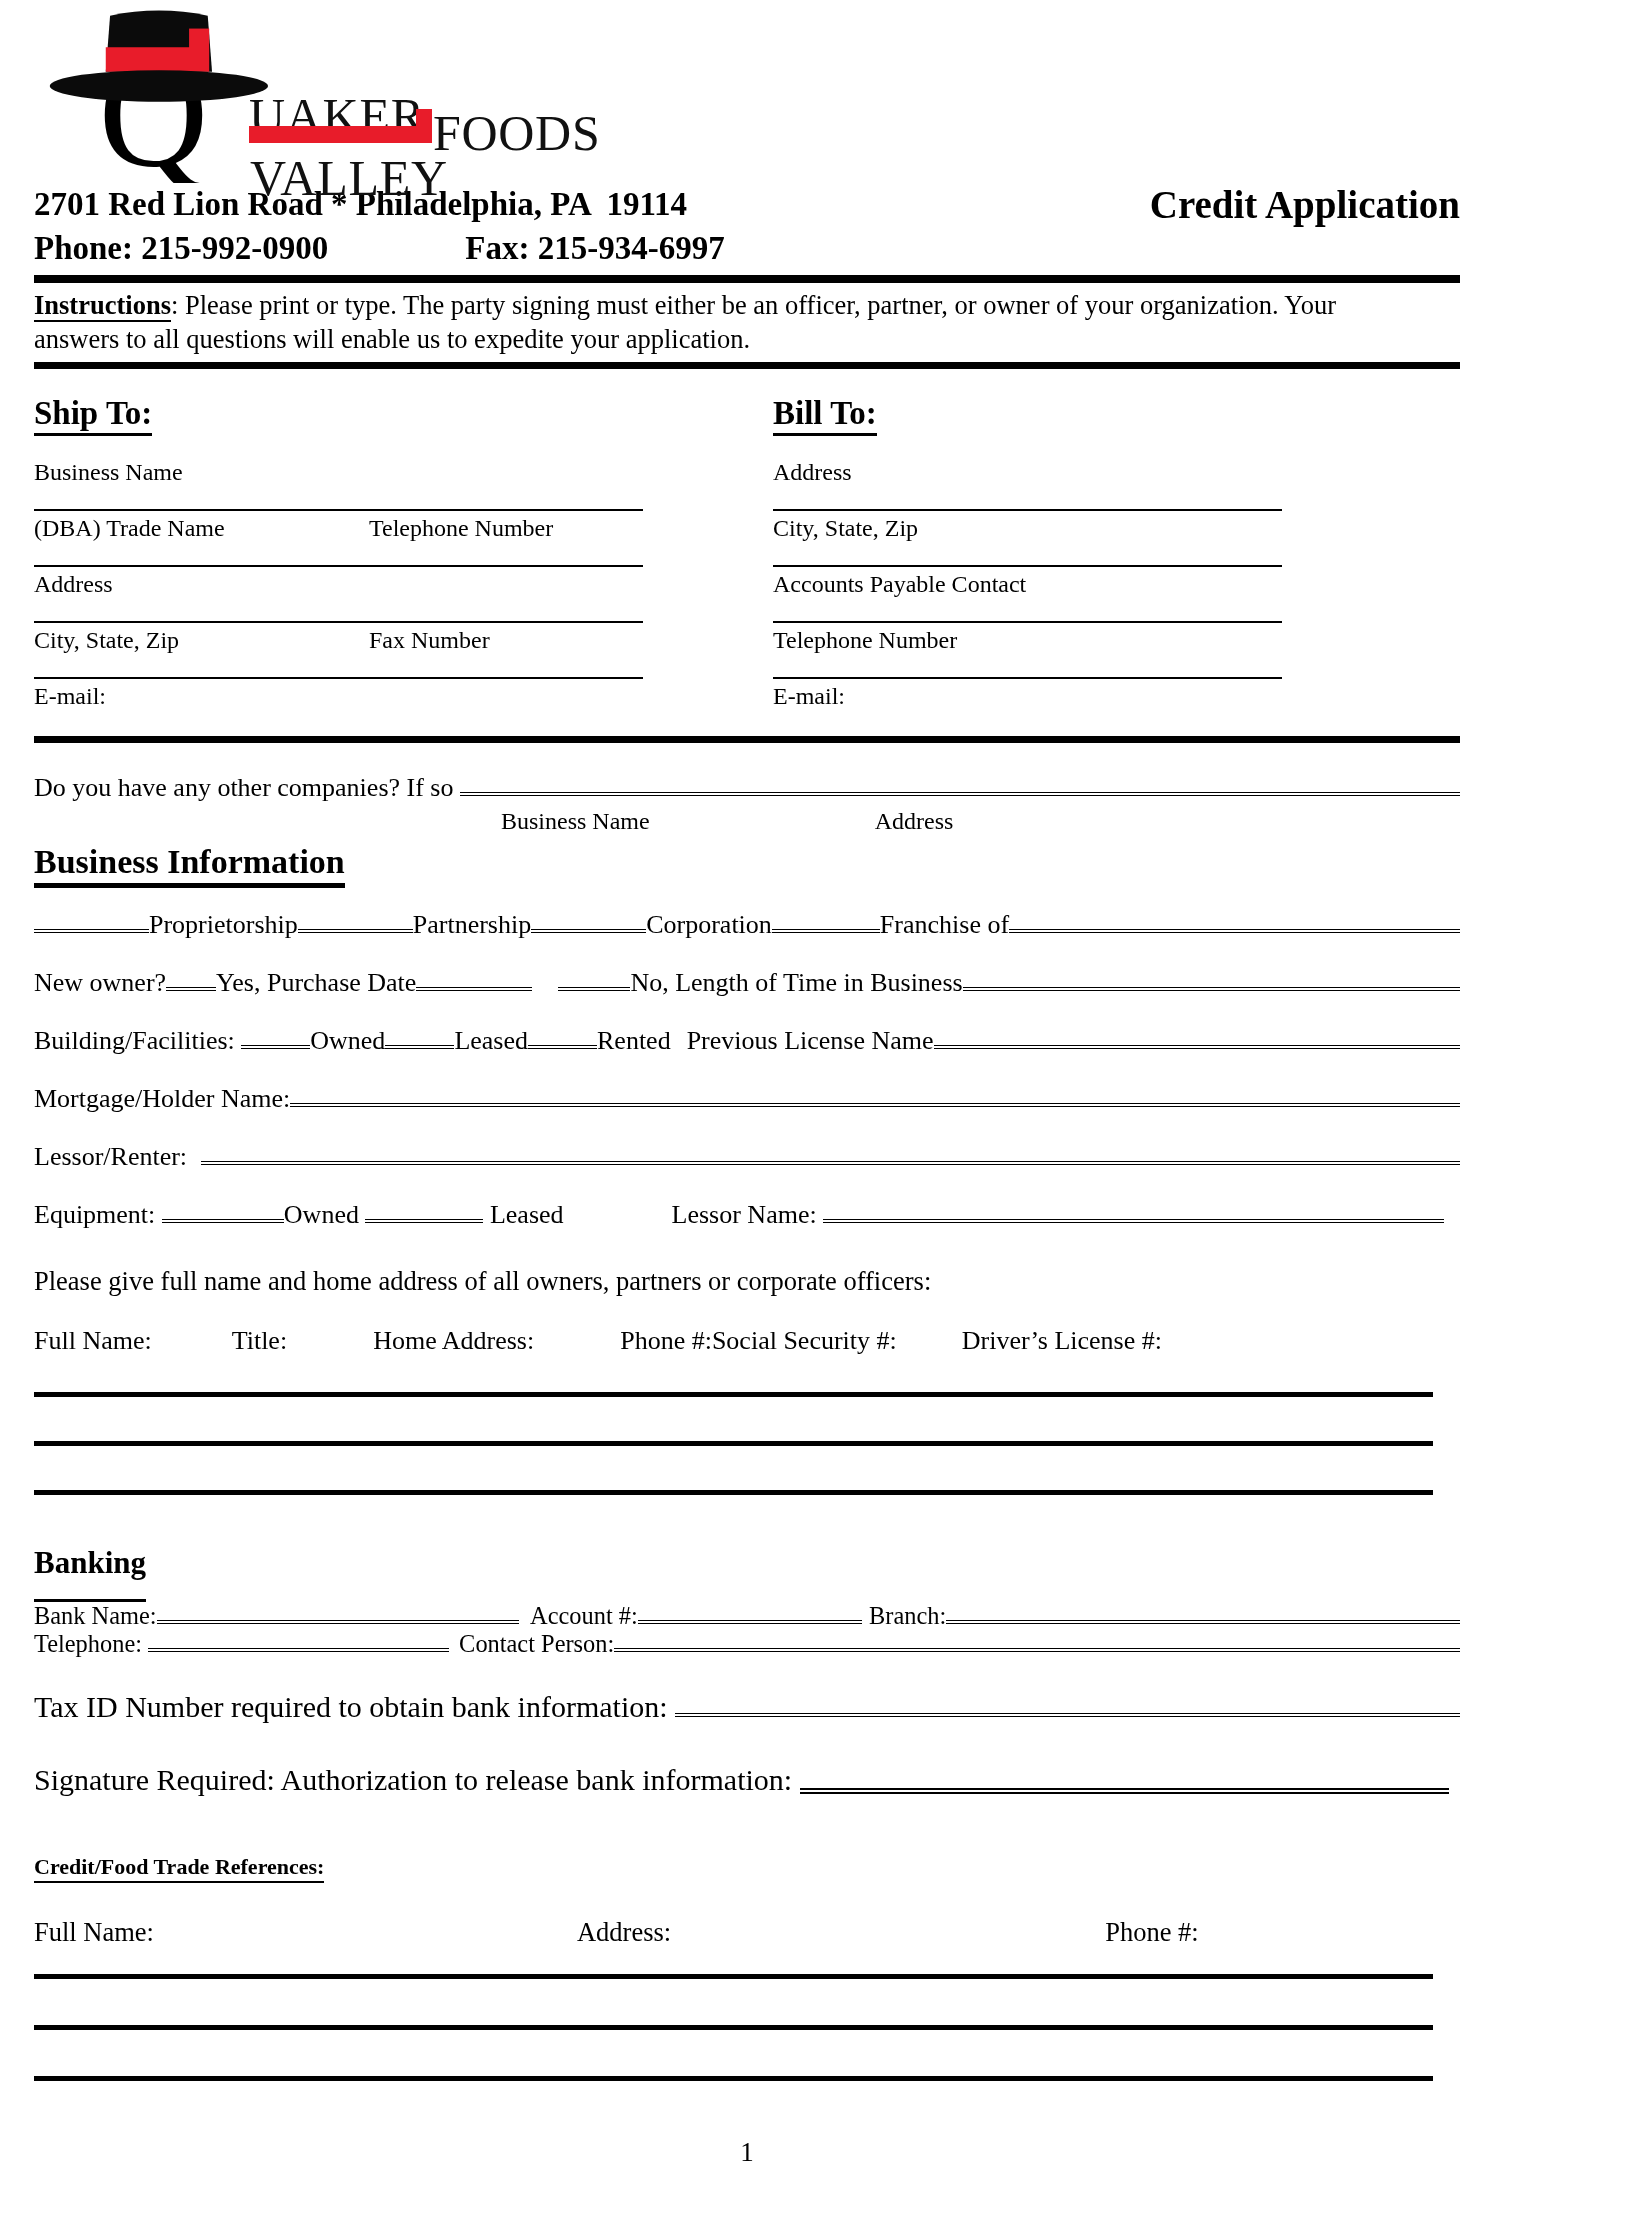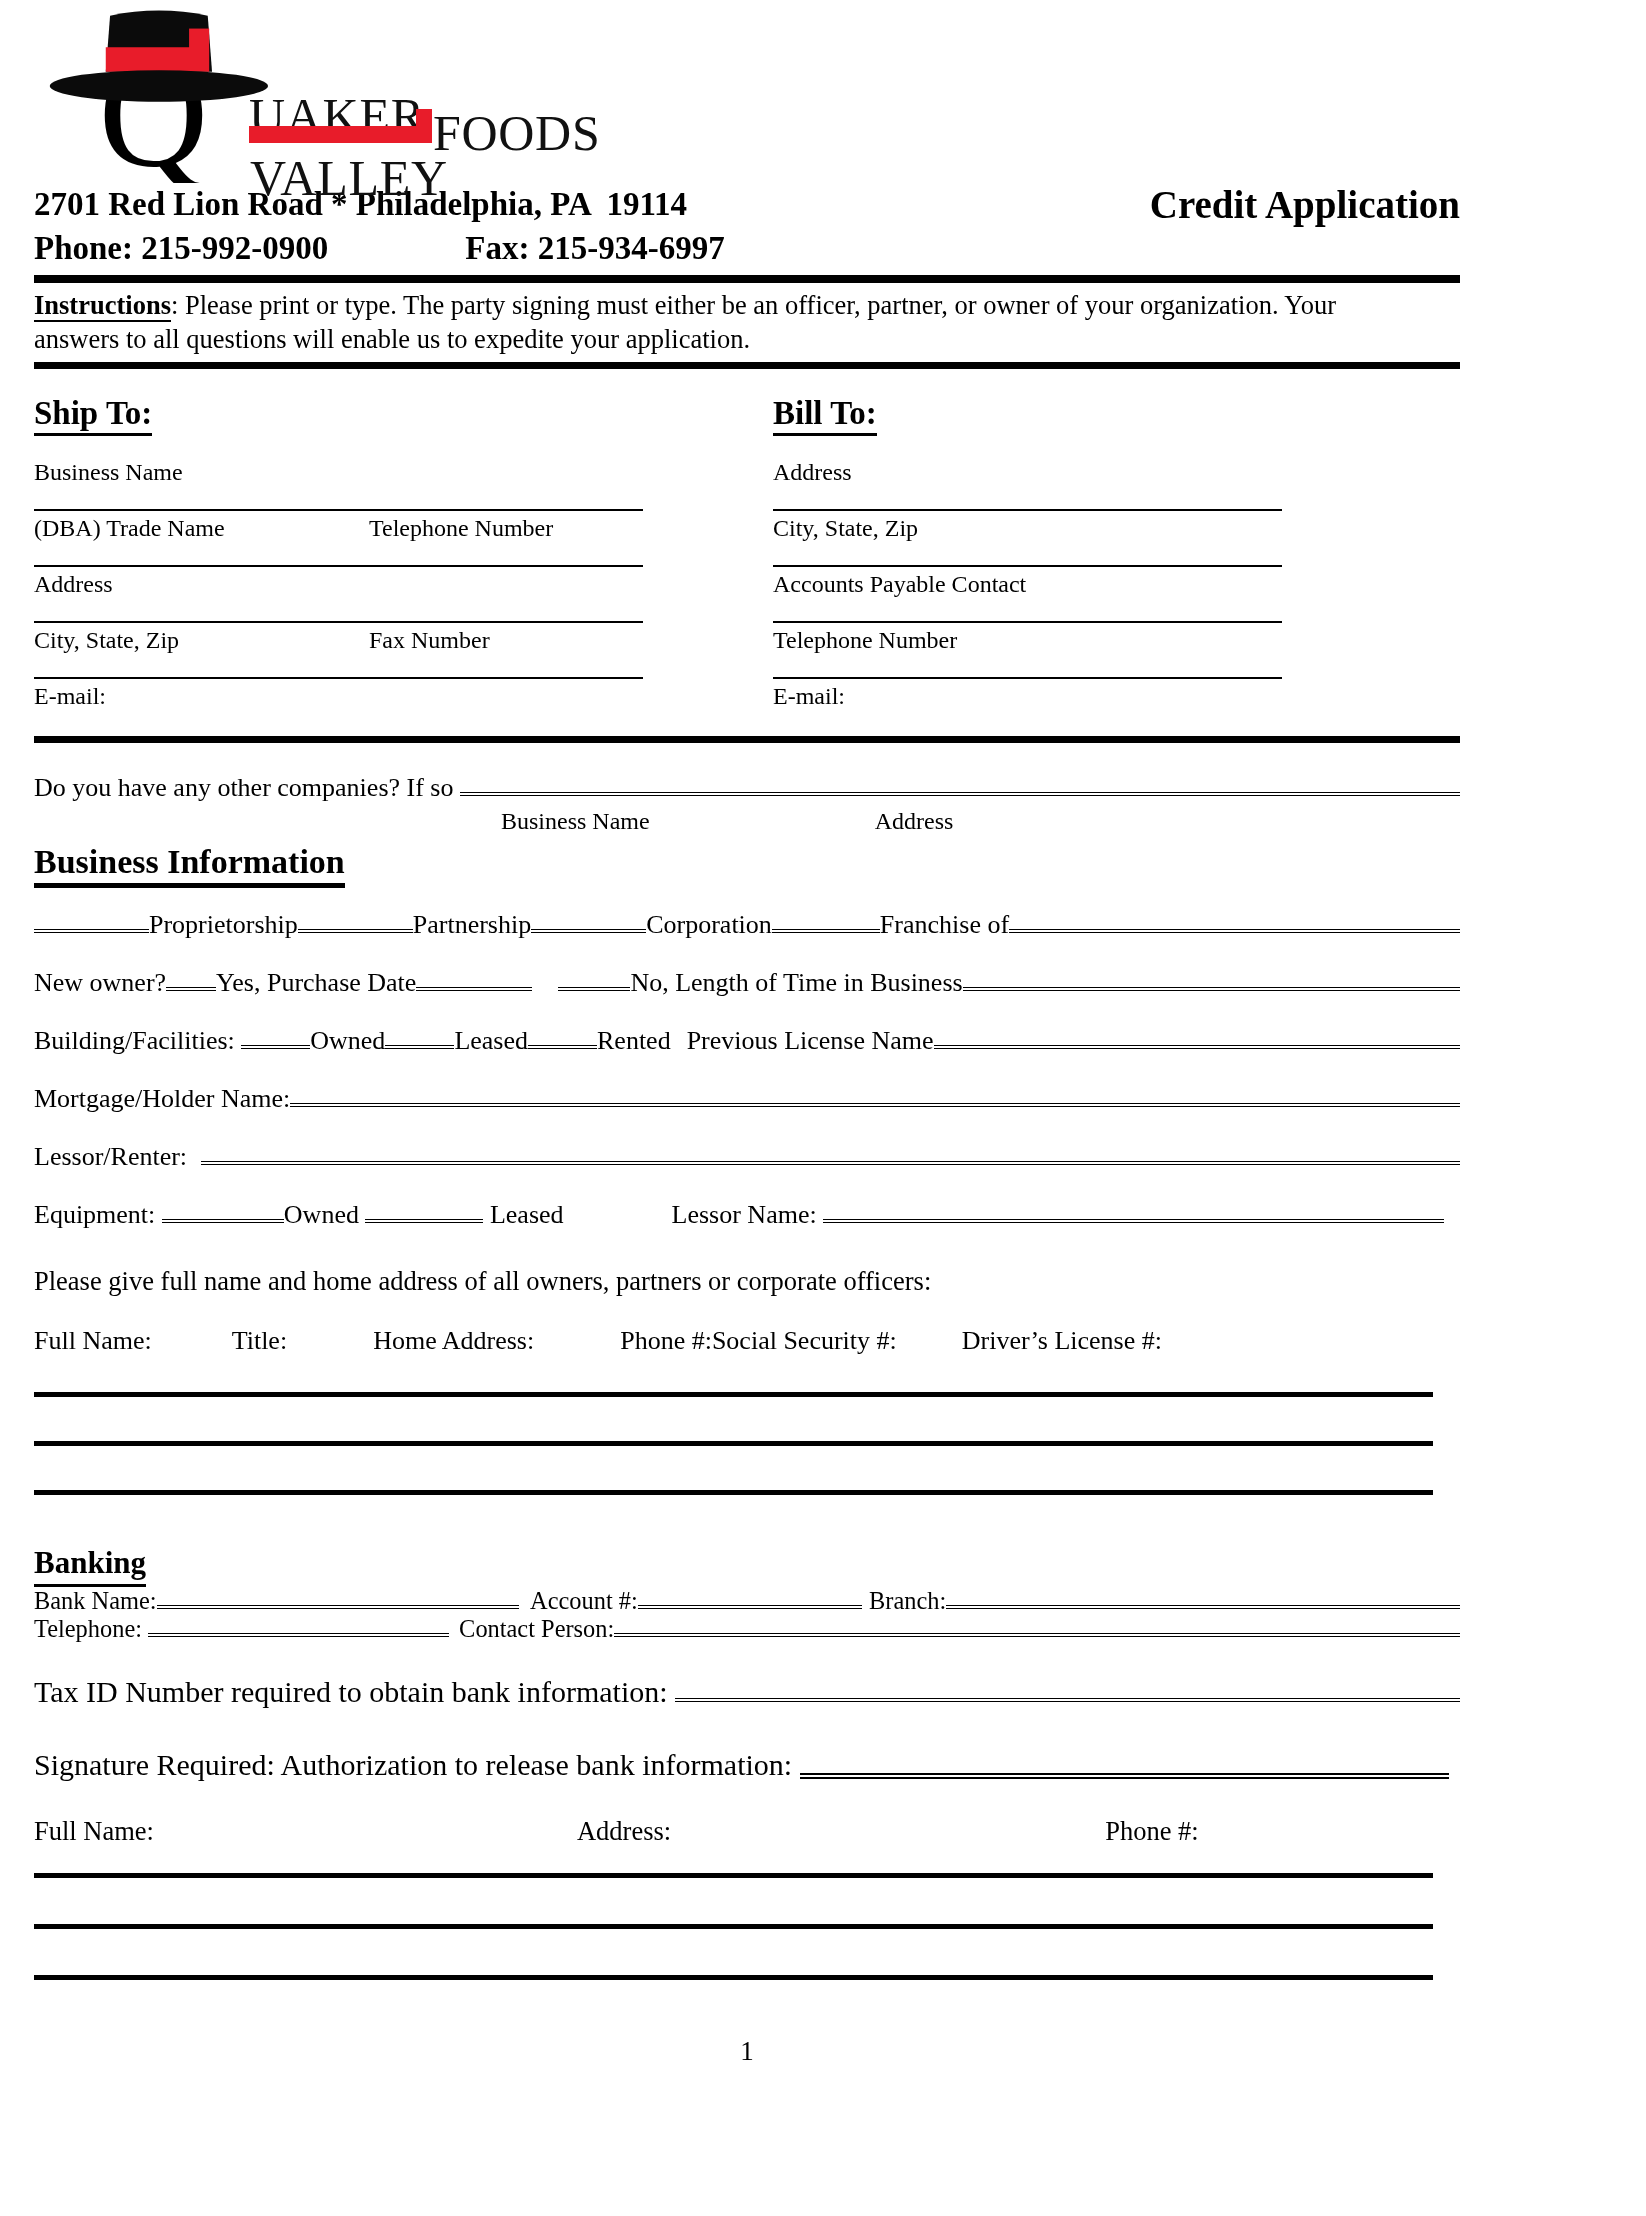--- a/index.html
+++ b/index.html
@@ -62,21 +62,21 @@
   .bi-row { margin-top:21.5px; }
   .bi-row + .bi-row { margin-top:28px; }
 
   .owners-note { font-size:26.5px; margin-top:36px; }
   .cols-row { display:flex; align-items:baseline; font-size:26px; margin-top:29px; }
   .cols-row span { white-space:pre; }
 
   .bline { height:5px; background:#000; width:1399px; }
   .bl-1 { margin-top:36px; } .bl-sp { margin-top:44px; }
 
-  .bank-h { display:inline-block; font-size:31px; font-weight:bold; border-bottom:3.6px solid #000; padding-bottom:3px; margin-top:50px; }
+  .bank-h { display:inline-block; font-size:31px; font-weight:bold; border-bottom:3.6px solid #000; padding-bottom:18px; margin-top:50px; }
   .bank-row { font-size:24.4px; }
   .big-row { font-size:30px;text-align:center; }
   .tax-row { margin-top:32px; }
   .sig-row { margin-top:39px; }
   .dbl { height:6.5px; border-bottom:2.2px solid #000; border-top:2.2px solid #000; align-self:flex-end; margin-bottom:2.9px; }
 
   .refs-h { display:inline-block; font-size:22px; font-weight:bold; border-bottom:2.9px solid #000; padding-bottom:1.4px; margin-top:57px; }
   .refs-cols { font-size:26.5px; margin-top:34px; }
   .rl-1 { margin-top:26px; } .rl-sp { margin-top:46px; }
 
@@ -279,20 +279,21 @@
     <span class="t">Tax ID Number required to obtain bank information: </span>
     <span class="seg grow"></span>
   </div>
 
   <div class="frow big-row sig-row">
     <span class="t">Signature Required: Authorization to release bank information: </span>
     <span class="dbl grow" style="margin-right:11.5px"></span>
   </div>
 
   
+  <div><span class="refs-h">Credit/Food Trade References:</span></div>
 
   <div class="cols-row refs-cols">
     <span>Full Name:</span>
     <span style="margin-left:423px">Address:</span>
     <span style="margin-left:434px">Phone #:</span>
   </div>
 
   <div class="bline rl-1"></div>
   <div class="bline rl-sp"></div>
   <div class="bline rl-sp"></div>

